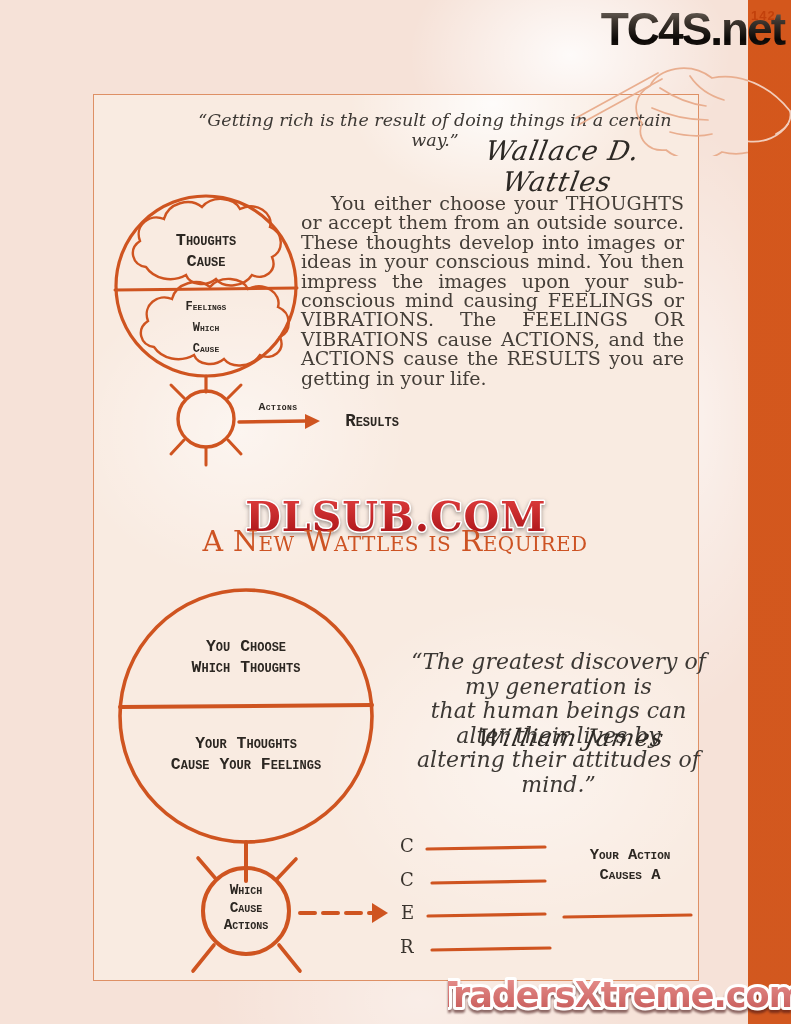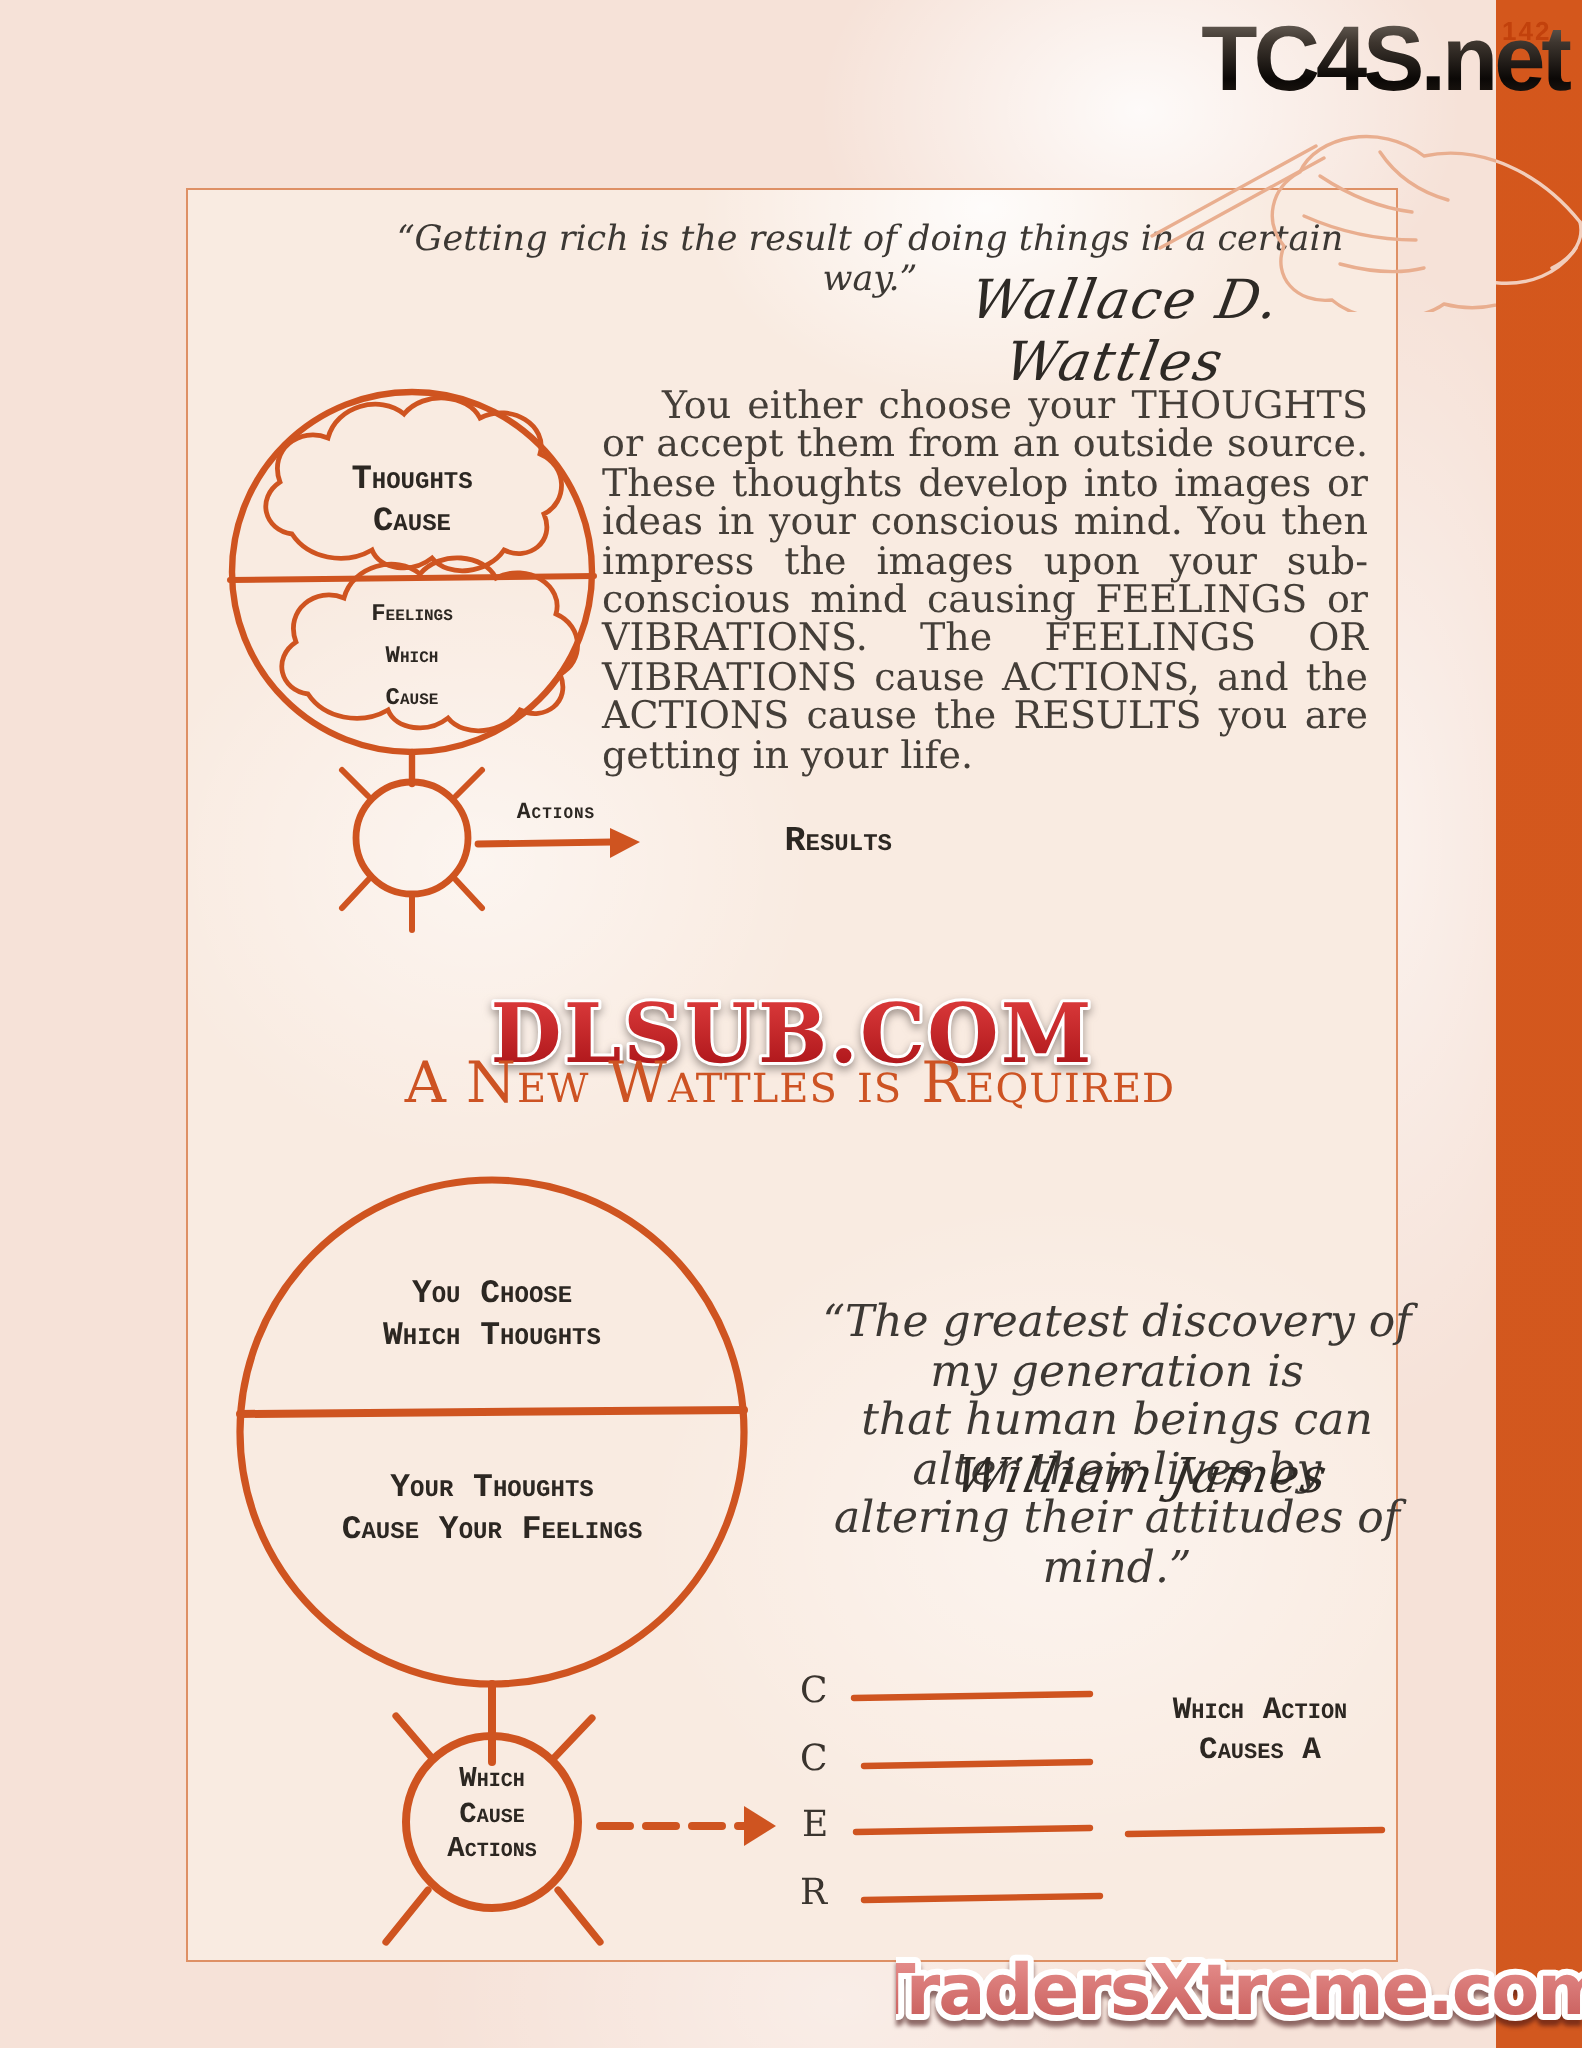--- a/index.html
+++ b/index.html
@@ -37,21 +37,21 @@
   .sig{font-style:italic;color:#2d2925;transform:skewX(-10deg);letter-spacing:1px;}
   .sig1{left:331px;top:40px;width:270px;font-size:27px;}
   .para{font-size:19px;line-height:19.4px;color:#443e38;text-align:justify;text-indent:30px;}
   .para1{left:207px;top:99px;width:383px;}
   .para2{left:305px;top:263px;width:286px;}
 
   .label{color:#2c2722;font-weight:bold;line-height:21px;font-family:Liberation Mono, monospace;}
   .cloud-top-label{left:32px;top:135px;width:160px;font-size:17px;}
   .cloud-bottom-label{left:32px;top:202px;width:160px;font-size:12px;}
   .actions-label{left:146px;top:306px;width:76px;font-size:11.5px;letter-spacing:.5px;line-height:12px;}
-  .results-label{left:232px;top:316px;width:120px;font-size:17.5px;text-align:right;line-height:20px;}
+  .results-label{left:218px;top:316px;width:120px;font-size:17.5px;text-align:center;line-height:20px;}
 
   .dlsub-svg{left:131px;top:396px;}
   .heading{left:61px;top:433px;width:480px;font-variant:small-caps;font-size:28.5px;line-height:27.5px;color:#cd5323;letter-spacing:.5px;}
 
   .circle2-top-label{left:42px;top:541px;width:220px;font-size:16.5px;}
   .circle2-bottom-label{left:27px;top:638px;width:250px;font-size:16.5px;}
 
   .quote2{left:307px;top:555px;width:315px;font-style:italic;font-size:22px;line-height:24.5px;color:#3c3834;}
   .sig2{left:362px;top:629px;width:230px;font-size:24px;}
 
@@ -184,21 +184,21 @@
 altering their attitudes of mind.”</div>
   <div class="abs sig sig2 center">William James</div>
 
   <div class="abs label sc pre center sun2-label">Which
 Cause
 Actions</div>
   <div class="abs letter" style="left:306px;top:740px;">C</div>
   <div class="abs letter" style="left:306px;top:774px;">C</div>
   <div class="abs letter" style="left:307px;top:807px;">E</div>
   <div class="abs letter" style="left:306px;top:841px;">R</div>
-  <div class="abs label sc pre center caption">Which Action
+  <div class="abs label sc pre center caption">Your Action
 Causes A</div>
 
 </div>
 
 <svg class="abs footer-svg" width="343" height="58" viewBox="0 0 343 58" style="filter:drop-shadow(0 3px 1px rgba(70,20,20,.6));">
   <defs>
     <linearGradient id="gpink" x1="0" y1="0" x2="0" y2="1">
       <stop offset="0" stop-color="#e89391"></stop>
         <stop offset="1" stop-color="#c45654"></stop>
     </linearGradient>

